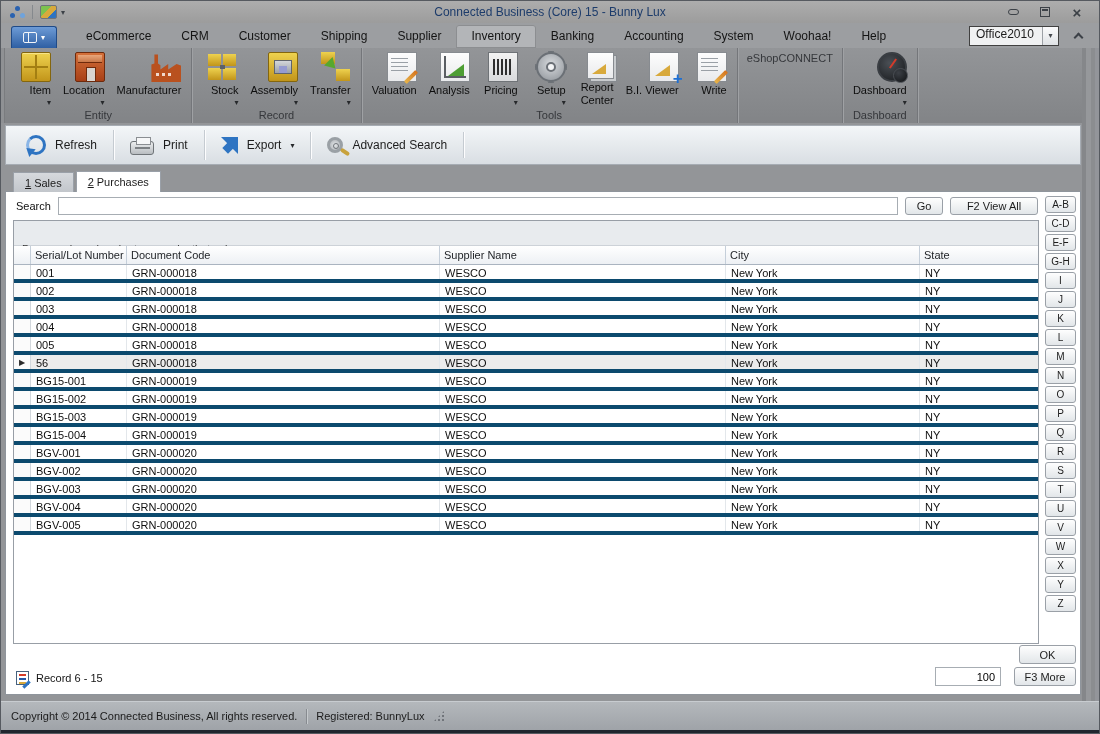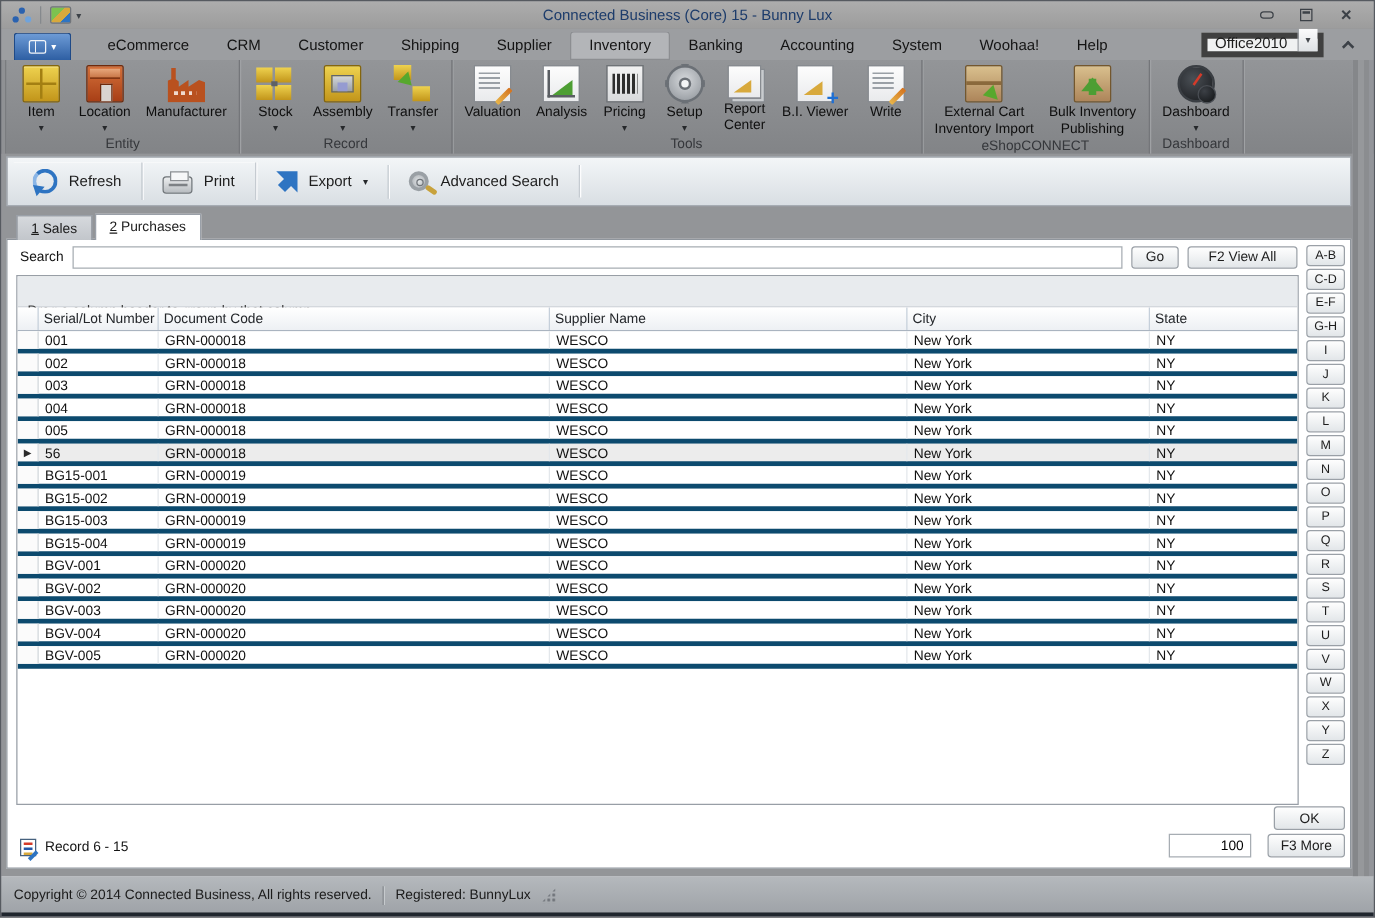--- a/index.html
+++ b/index.html
@@ -23,32 +23,32 @@
   .glyph-close{font-size:15px;font-weight:bold;color:#3c4147;line-height:1}
 
   
   .menubar{height:25px;background:#9c9ea1;display:flex;align-items:flex-end;padding:0 10px;flex:0 0 auto}
   .appmenu{width:46px;height:22px;border:1px solid #1f4a87;border-bottom:none;border-radius:3px 3px 0 0;background:linear-gradient(#6d9bd6,#2e5fa3);display:flex;align-items:center;justify-content:center;gap:4px;margin-right:14px}
   .appmenu-ic{width:14px;height:11px;border:1px solid #f2f5f9;border-radius:2px;background:linear-gradient(90deg,transparent 0 4px,#f2f5f9 4px 5px,transparent 5px)}
   .appmenu-ar{color:#fff;font-size:8px}
   .mtabs{display:flex;align-items:flex-end;height:25px}
   .mtab{padding:4px 15px 5px;font-size:12px;color:#141414;white-space:nowrap}
   .mtab.active{background:#b3b5b8;border-radius:3px 3px 0 0;box-shadow:0 0 0 1px #8c8e91 inset}
-  .themebox{margin-left:auto;align-self:center;display:flex;align-items:flex-end;height:20px;border:5px solid #404040;background:#f0f1f2}
+  .themebox{margin-left:auto;align-self:center;display:flex;align-items:flex-start;height:20px;border:1px solid #404040;background:#f0f1f2}
   .themetext{font-size:12px;color:#1c1c1c;padding:0 6px;width:72px}
   .themearrow{width:16px;height:18px;border-left:1px solid #9ca0a5;background:linear-gradient(#fbfbfc,#dfe2e5);font-size:8px;color:#44484d;display:flex;align-items:center;justify-content:center}
   .collapsebtn{align-self:center;width:22px;height:20px;margin-left:8px;display:flex;align-items:center;justify-content:center}
   .caretup{width:7px;height:7px;border-left:2px solid #3c4147;border-top:2px solid #3c4147;transform:rotate(45deg);margin-top:3px}
 
   
   .ribbon{height:75px;margin:0 3px;background:linear-gradient(#939598,#828487);border-left:1px solid #7a7c7f;border-right:1px solid #7a7c7f;display:flex;flex:0 0 auto}
   .rgroups{display:flex;width:100%}
   .rgroup{display:flex;flex-direction:column;padding:2px 5px 0;border-right:1px solid #74767a;box-shadow:1px 0 0 #9fa1a4}
   .rbtns{display:flex;flex:1;align-items:flex-start;justify-content:center;gap:2px}
-  .rbtn{display:flex;flex-direction:column;align-items:center;padding:2px 5px 0;min-width:46px;border-radius:3px}
+  .rbtn{display:flex;flex-direction:column;align-items:flex-end;padding:2px 5px 0;min-width:46px;border-radius:3px}
   .ric{width:30px;height:30px;margin-bottom:2px;position:relative;display:inline-block}
   .rlabel{font-size:11px;color:#0e0e0e;text-align:center;white-space:pre-line;line-height:1.15}
   .rarrow{font-size:8px;color:#26282b;line-height:1;margin-top:2px}
   .rgrouplabel{text-align:center;font-size:11px;color:#35373b;padding:2px 4px 3px;white-space:nowrap}
 
   
   .item-icon{background:linear-gradient(#eed24f,#c2951a);border:1px solid #84660e;border-radius:2px;box-shadow:inset 0 1px 0 #f7e489}
   .item-icon::before{content:"";position:absolute;left:2px;right:2px;top:13px;height:2px;background:#a37f12}
   .item-icon::after{content:"";position:absolute;top:2px;bottom:2px;left:13px;width:2px;background:#a37f12}
   .location-icon{background:linear-gradient(#d4703a,#a83f16);border:1px solid #6e2a0c;border-radius:2px}
@@ -287,32 +287,20 @@
               <div class="rlabel">B.I. Viewer</div>
             </div>
             <div class="rbtn">
               <span class="ric write-icon"></span>
               <div class="rlabel">Write</div>
             </div>
           </div>
           <div class="rgrouplabel">Tools</div>
         </div>
         <div class="rgroup">
-          <div class="rbtns">
-            <div class="rbtn">
-              <span class="ric external-cart-icon"></span>
-              <div class="rlabel">External Cart
-Inventory Import</div>
-            </div>
-            <div class="rbtn">
-              <span class="ric bulk-publish-icon"></span>
-              <div class="rlabel">Bulk Inventory
-Publishing</div>
-            </div>
-          </div>
           <div class="rgrouplabel">eShopCONNECT</div>
         </div>
         <div class="rgroup">
           <div class="rbtns">
             <div class="rbtn">
               <span class="ric dashboard-icon"></span>
               <div class="rlabel">Dashboard</div>
               <span class="rarrow">▾</span>
             </div>
           </div>

